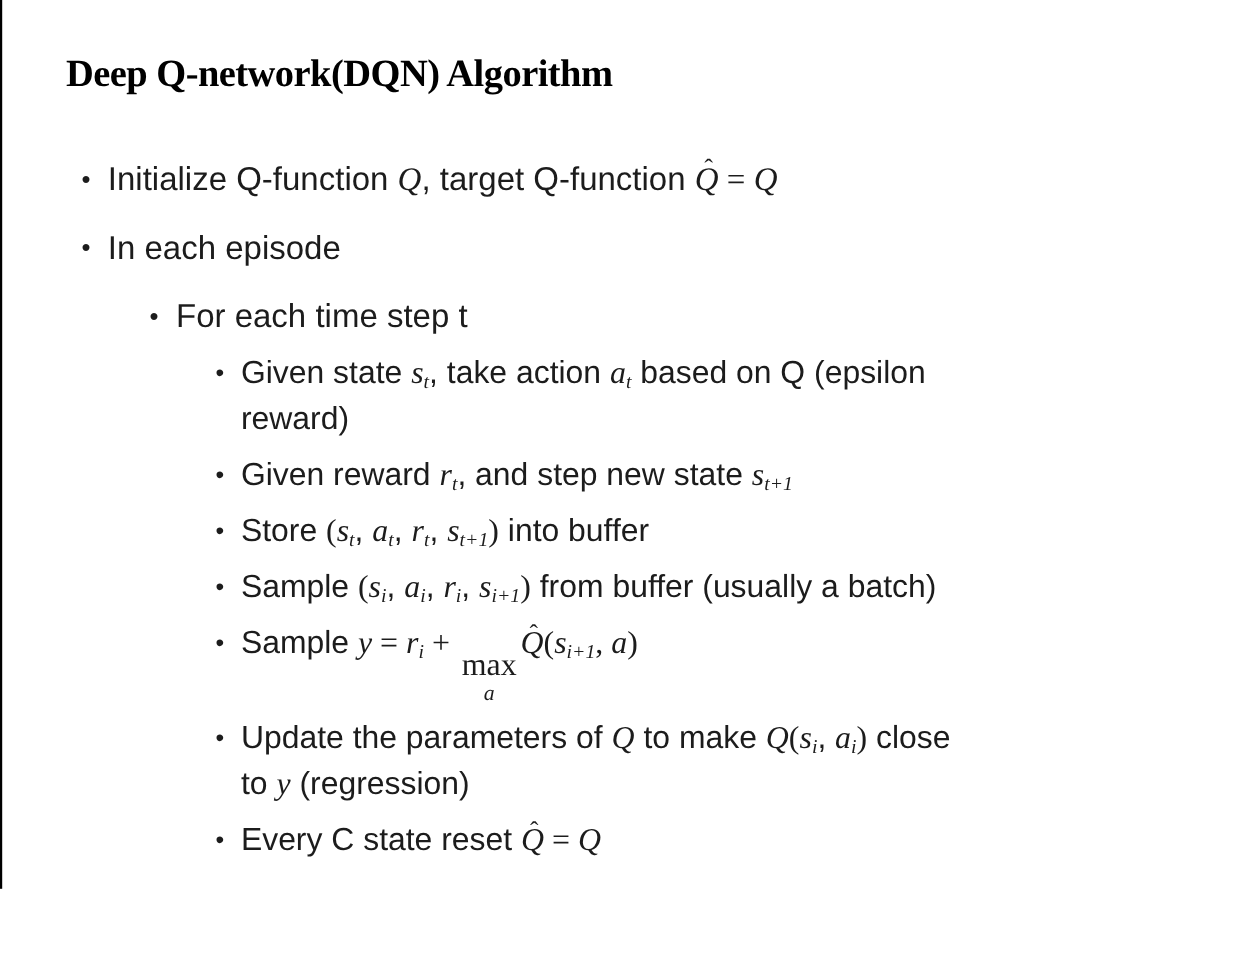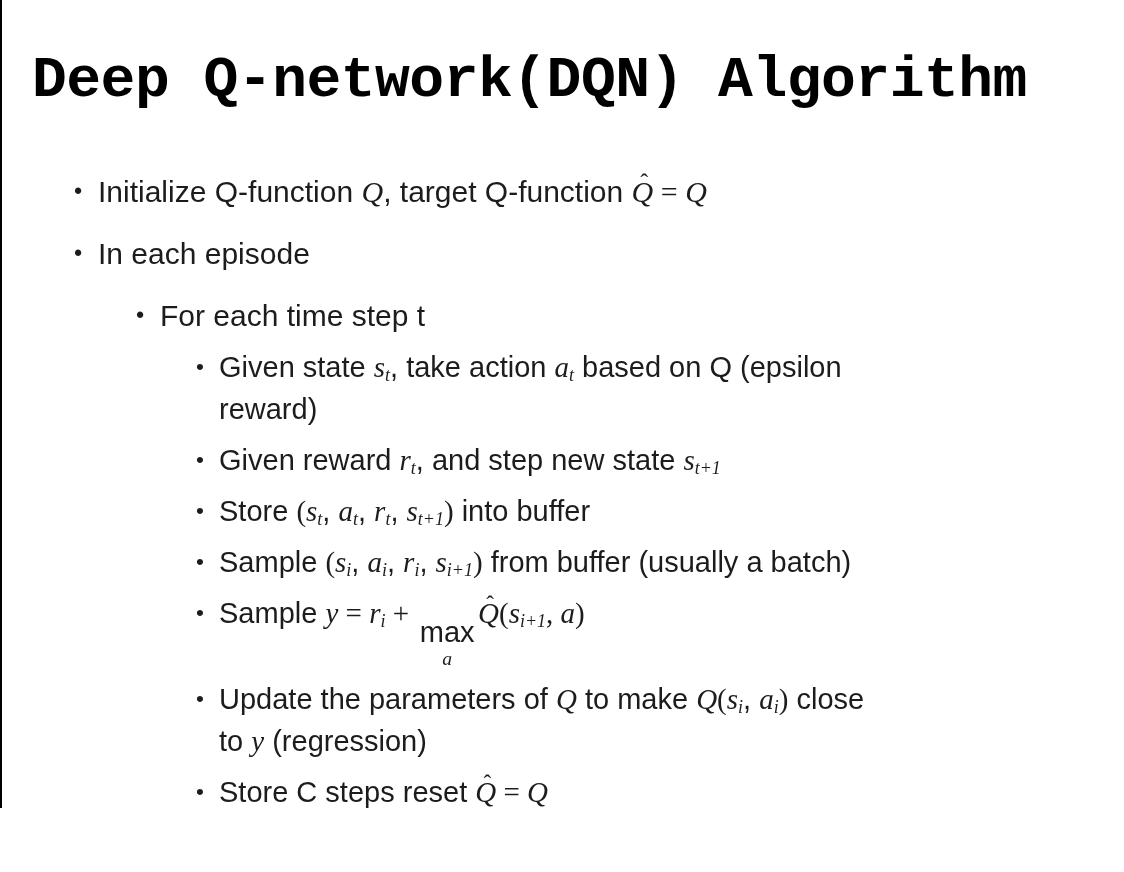--- a/index.html
+++ b/index.html
@@ -17,27 +17,27 @@
     position:relative;
     overflow:hidden;
   }
   .left-edge{
     position:absolute;
     left:0;top:0;
     width:2px;height:808px;
     background:var(--edge);
   }
   .slide-title{
-    margin:46px 40px 0 32px;
-    font-size:58px;
+    margin:46px 40px 0 60px;
+    font-size:35px;
     font-weight:700;
     letter-spacing:-0.5px;
     color:var(--title);
     line-height:1.2;
-    font-family:Liberation Mono, monospace;
+    font-family:Liberation Serif, serif;
   }
   .bullet-list{
     margin-top:54px;
     padding-right:30px;
   }
   .bullet{
     display:flex;
     align-items:flex-start;
     font-size:30px;
     line-height:43px;
@@ -85,21 +85,21 @@
   }
   .munder{
     display:inline-flex;
     flex-direction:column;
     align-items:center;
     vertical-align:-0.68em;
     line-height:1;
     margin:0 0.12em;
   }
   .munder .op{
-    font-family:Liberation Sans, sans-serif;
+    font-family:Liberation Serif, serif;
     font-style:normal;
     line-height:1;
   }
   .munder .ub{
     font-family:"Liberation Serif","DejaVu Serif",serif;
     font-style:italic;
     font-size:0.68em;
     line-height:1;
     margin-top:0.08em;
   }
@@ -145,16 +145,16 @@
             <span class="op">max</span>
             <span class="ub">a</span>
           </span><span class="hat">Q</span><span class="mop">(</span><span class="math">s<sub>i+1</sub></span><span class="mop">, </span><span class="math">a</span><span class="mop">)</span></div>
       </div>
       <div class="bullet level-3">
         <span class="marker">•</span>
         <div class="txt"><span class="plain">Update the parameters of </span><span class="math">Q</span><span class="plain"> to make </span><span class="math">Q</span><span class="mop">(</span><span class="math">s<sub>i</sub></span><span class="plain">, </span><span class="math">a<sub>i</sub></span><span class="mop">)</span><span class="plain"> close</span><br><span class="plain">to </span><span class="math">y</span><span class="plain"> (regression)</span></div>
       </div>
       <div class="bullet level-3">
         <span class="marker">•</span>
-        <div class="txt"><span class="plain">Store C steps reset </span><span class="hat">Q</span><span class="mop"> = </span><span class="math">Q</span></div>
+        <div class="txt"><span class="plain">Every C state reset </span><span class="hat">Q</span><span class="mop"> = </span><span class="math">Q</span></div>
       </div>
     </div>
 </div>
 
 </body></html>

